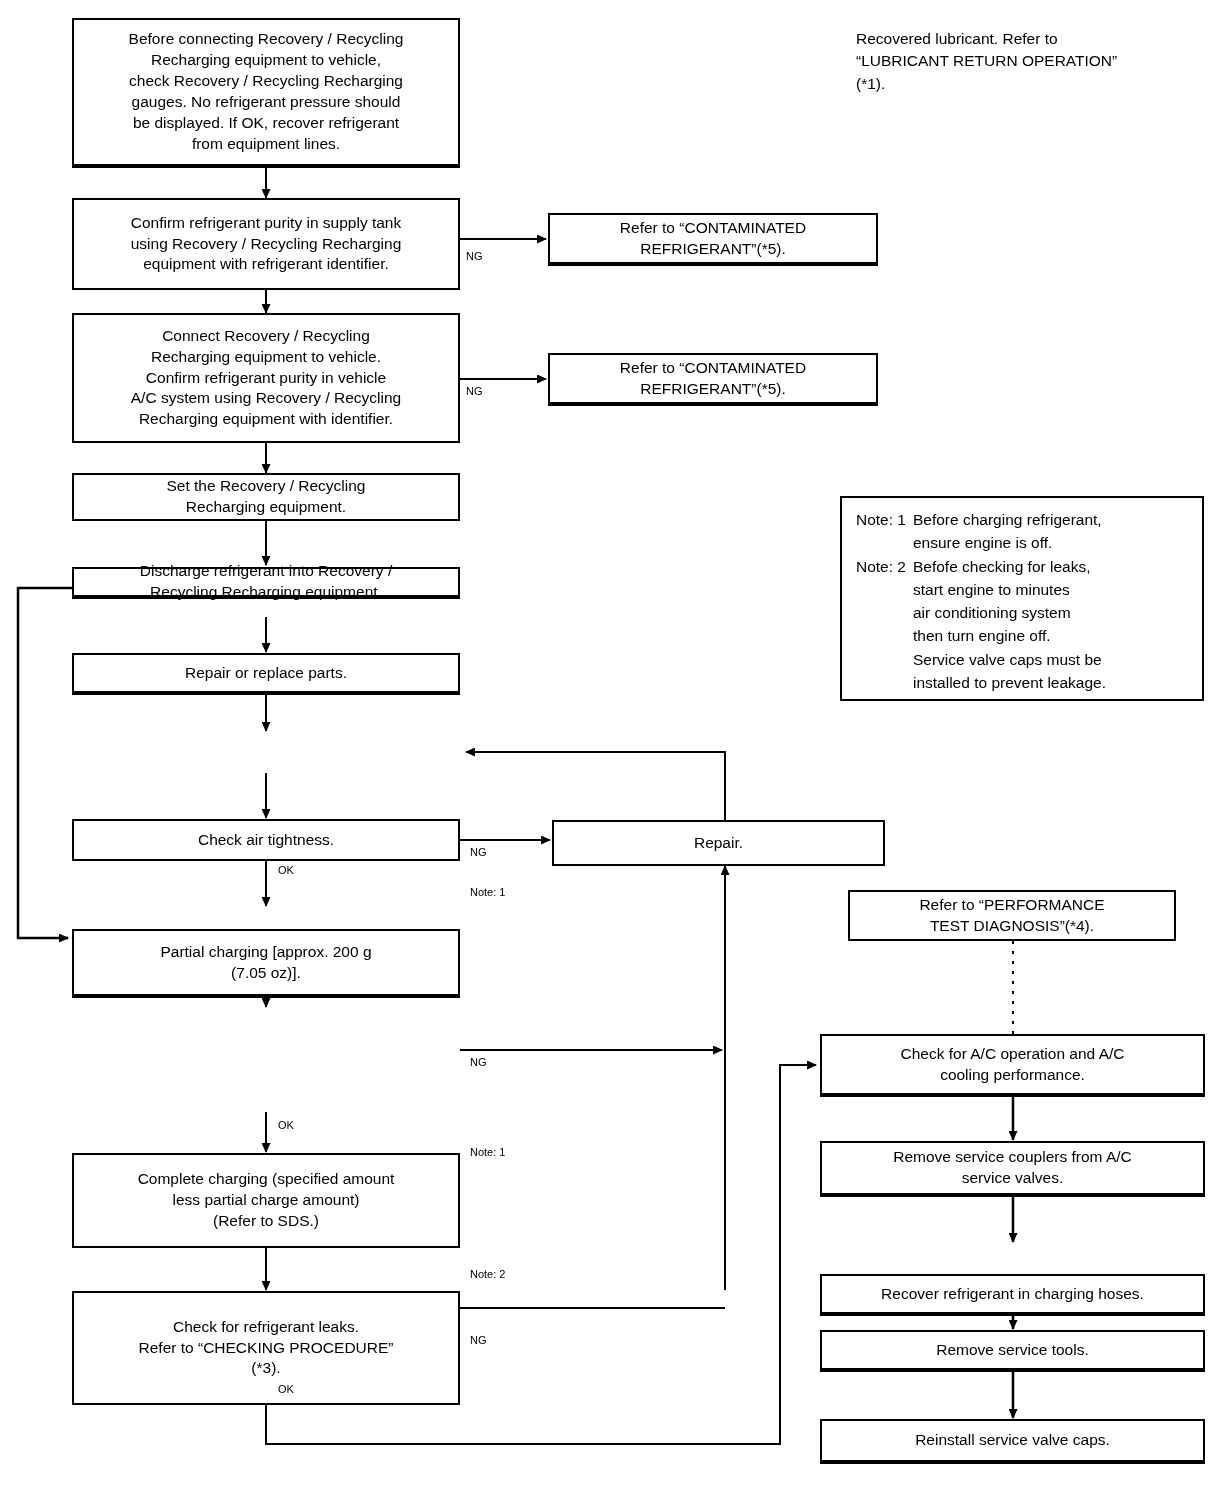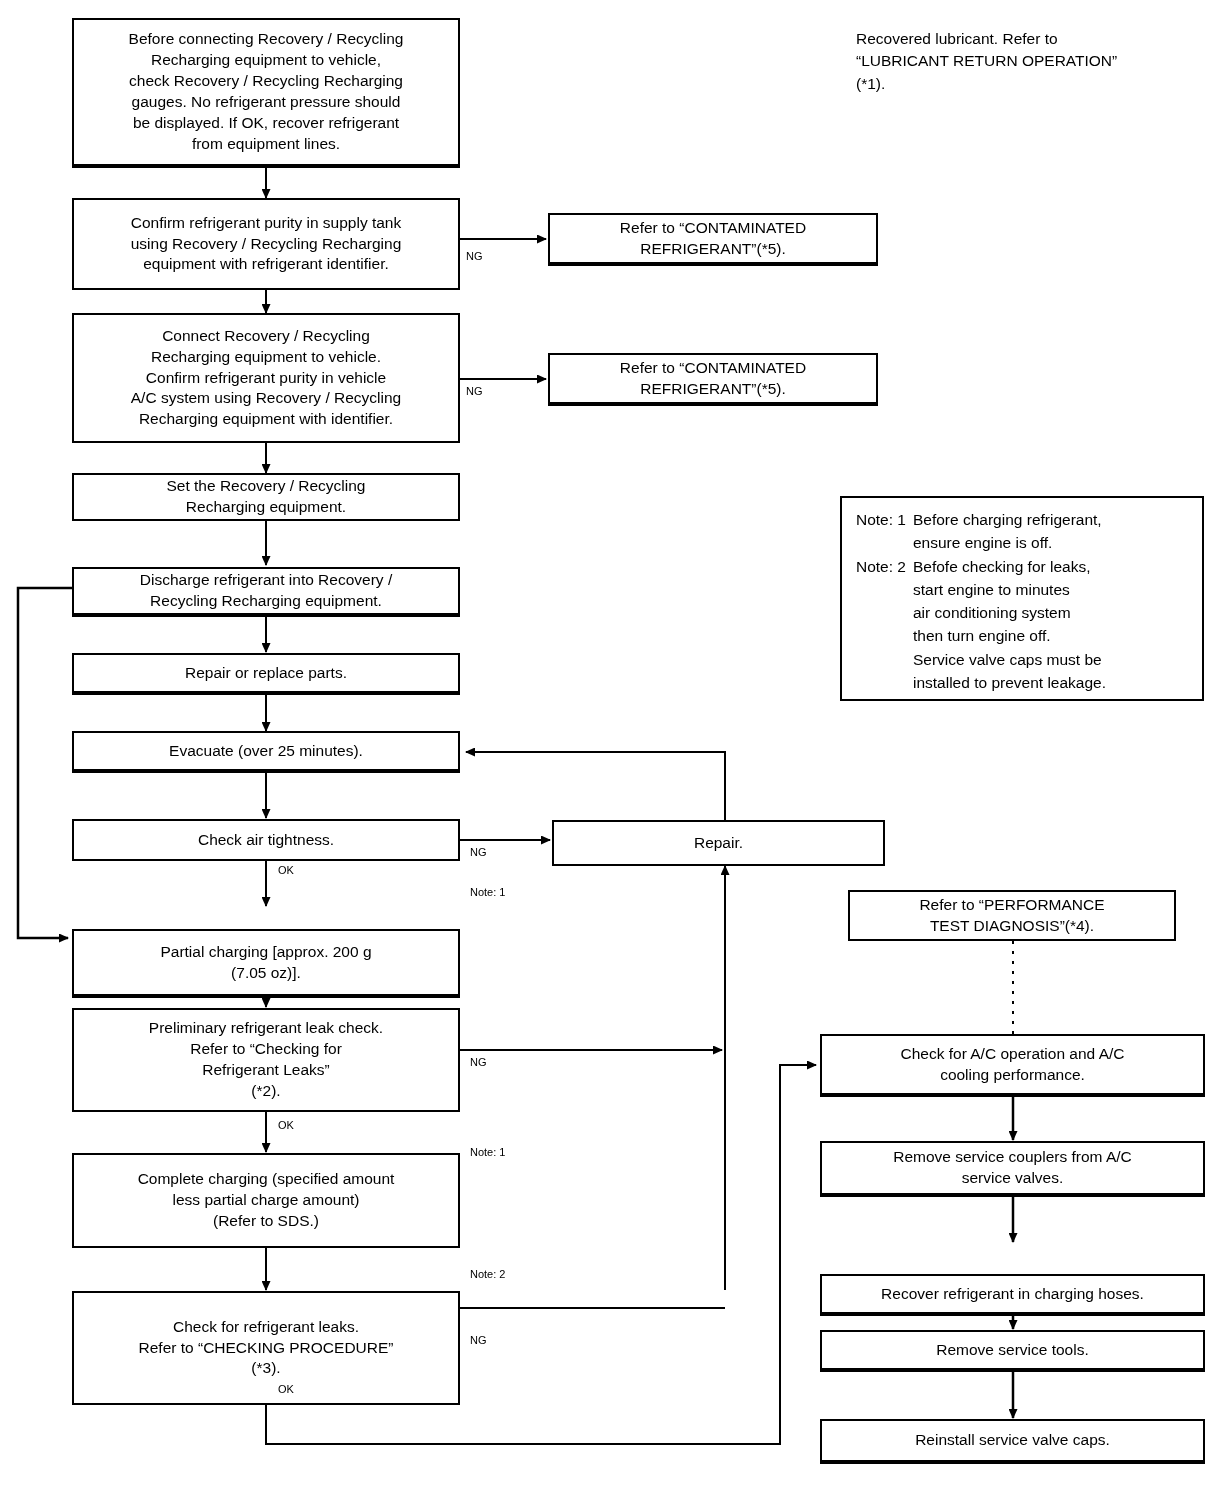--- a/index.html
+++ b/index.html
@@ -156,38 +156,33 @@
 Confirm refrigerant purity in vehicle
 A/C system using Recovery / Recycling
 Recharging equipment with identifier.</div>
 
   <div class="box heavy" style="left:548px; top:353px; width:330px; height:53px;">Refer to “CONTAMINATED
 REFRIGERANT”(*5).</div>
 
   <div class="box" style="left:72px; top:473px; width:388px; height:48px;">Set the Recovery / Recycling
 Recharging equipment.</div>
 
-  <div class="box heavy" style="left:72px; top:567px; width:388px; height:50px;">Discharge refrigerant into Recovery /
+  <div class="box heavy" style="left:72px; top:567px; width:388px; height:32px;">Discharge refrigerant into Recovery /
 Recycling Recharging equipment.</div>
 
   <div class="box heavy" style="left:72px; top:653px; width:388px; height:42px;">Repair or replace parts.</div>
 
-  <div class="box heavy" style="left:72px; top:731px; width:388px; height:42px;">Evacuate (over 25 minutes).</div>
 
   <div class="box" style="left:72px; top:819px; width:388px; height:42px;">Check air tightness.</div>
 
   <div class="box" style="left:552px; top:820px; width:333px; height:46px;">Repair.</div>
 
   <div class="box heavy" style="left:72px; top:907px; width:388px; height:69px;margin-top:22px;">Partial charging [approx. 200 g
 (7.05 oz)].</div>
 
-  <div class="box" style="left:72px; top:1008px; width:388px; height:104px;">Preliminary refrigerant leak check.
-Refer to “Checking for
-Refrigerant Leaks”
-(*2).</div>
 
   <div class="box" style="left:72px; top:1153px; width:388px; height:95px;">Complete charging (specified amount
 less partial charge amount)
 (Refer to SDS.)</div>
 
   <div class="box" style="left:72px; top:1291px; width:388px; height:114px;">Check for refrigerant leaks.
 Refer to “CHECKING PROCEDURE”
 (*3).</div>
 
   <div class="box" style="left:848px; top:890px; width:328px; height:51px;">Refer to “PERFORMANCE

